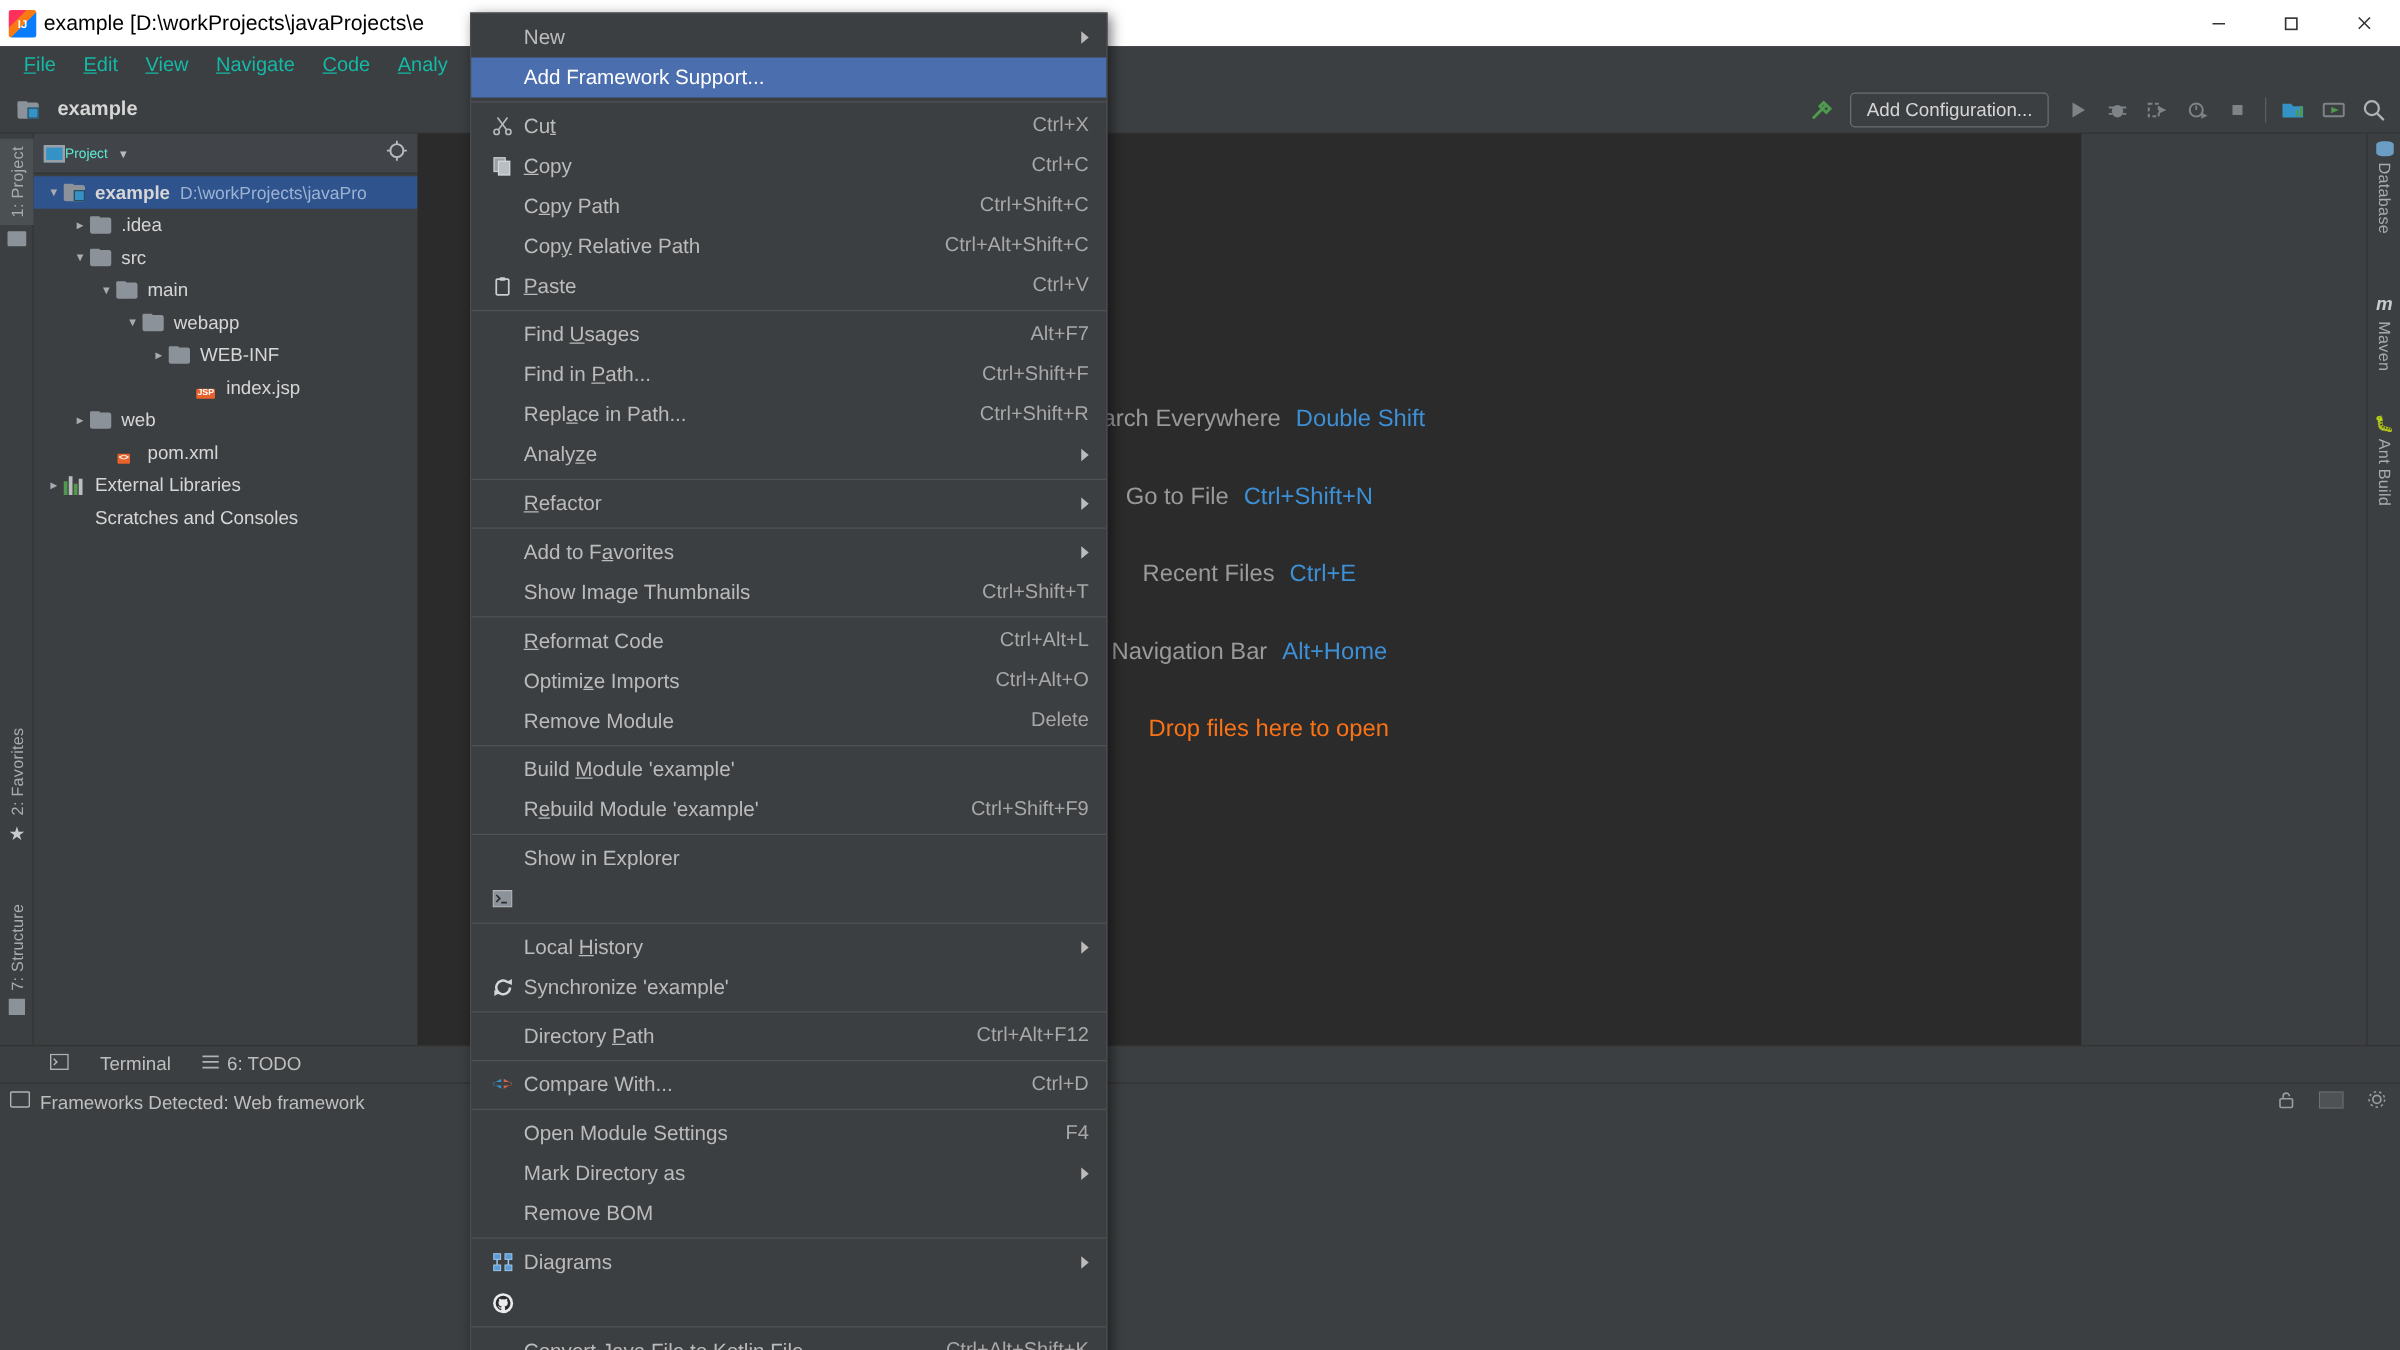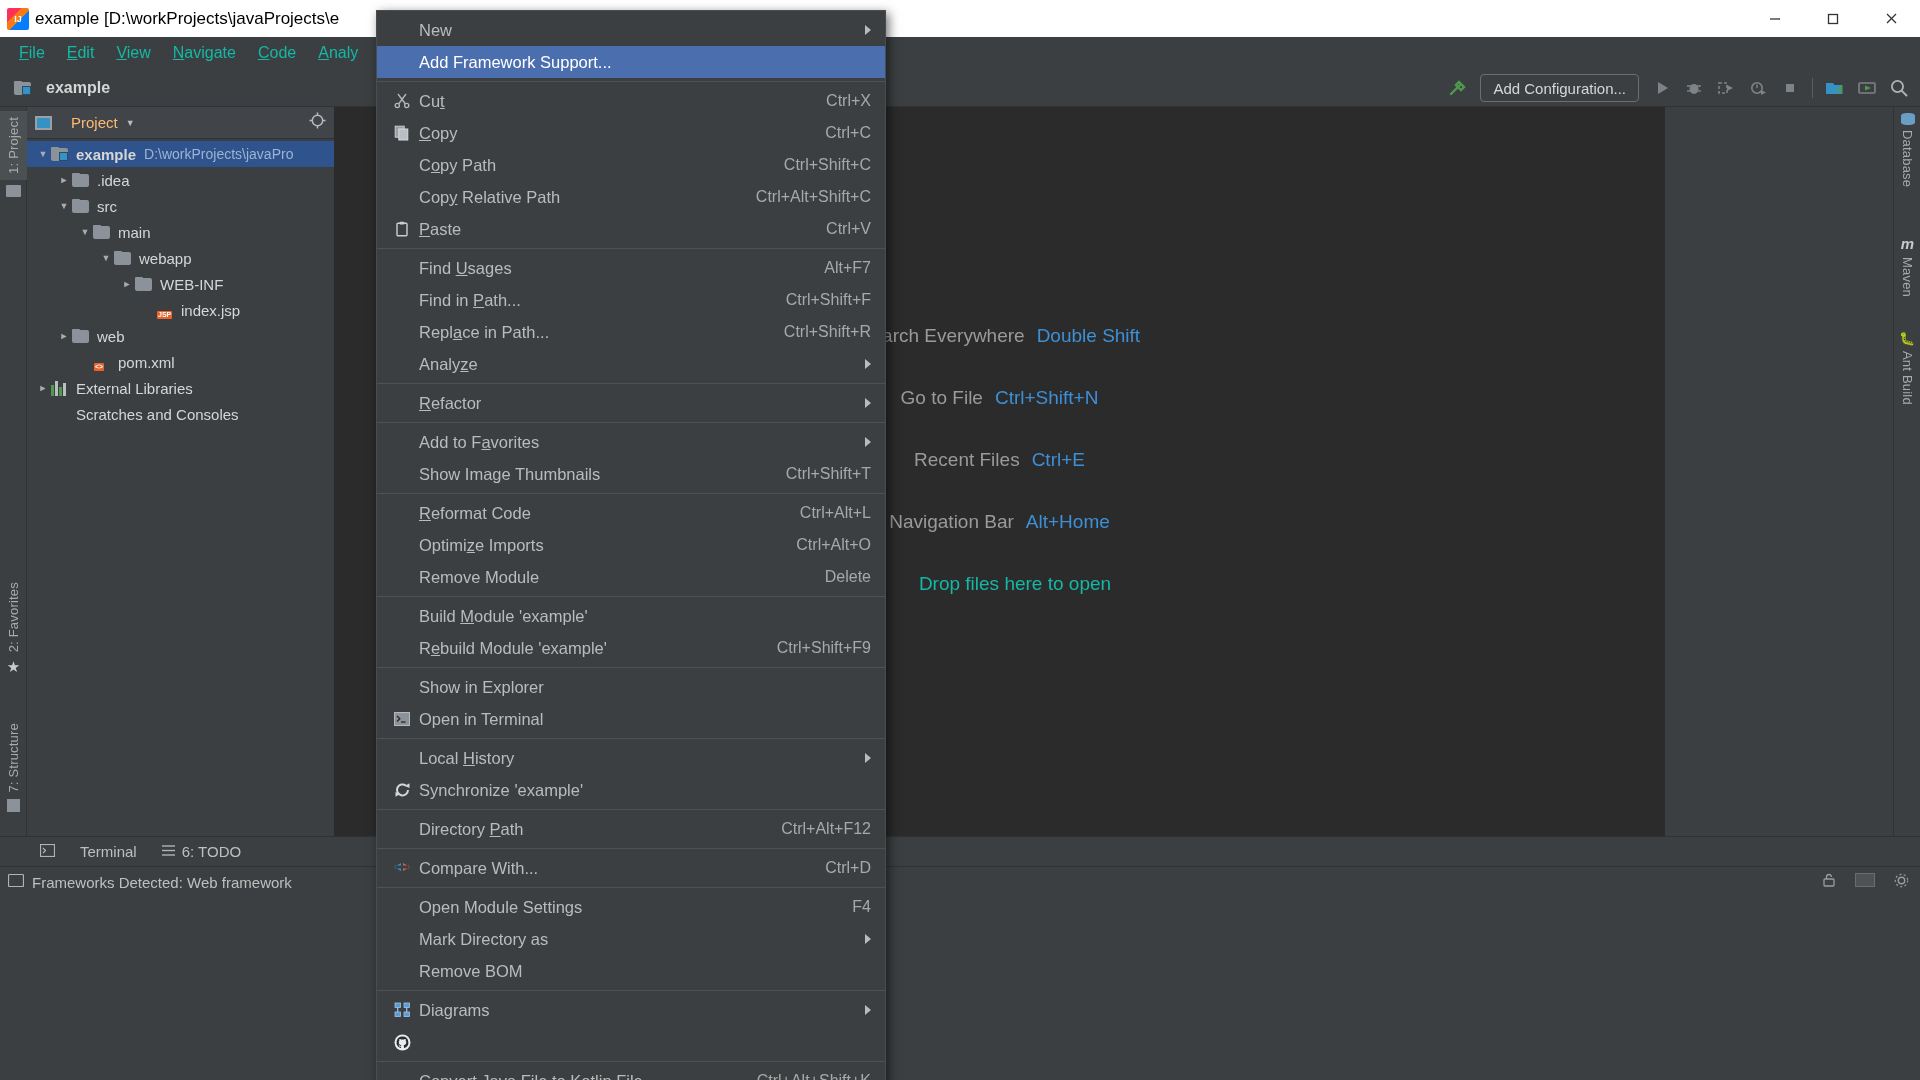--- a/index.html
+++ b/index.html
@@ -90,21 +90,21 @@
 
   
   .project-panel {
     position:absolute; left:27px; top:107px; width:307px; height:729px;
     background:#3c3f41;
   }
   .panel-header {
     height:32px; background:#41454a; display:flex; align-items:center;
     padding:0 8px; border-bottom:1px solid #323232;
   }
-  .panel-header .ph-title { font-size:15px; color:#fdba74; margin-left:19px; }
+  .panel-header .ph-title { font-size:11px; color:#5eead4; margin-left:0; }
   .panel-header .ph-caret { margin-left:8px; color:#bbb; font-size:9px; }
   .panel-header .ph-spacer { flex:1; }
   .tree { padding-top:2px; font-size:15px; color:#d6d6d6; }
   .tree-row {
     height:26px; display:flex; align-items:center; white-space:nowrap;
     padding-right:4px;
   }
   .tree-row.selected { background:#2f538d; }
   .tw { width:16px; display:flex; align-items:center; justify-content:center;
         color:#a9acae; font-size:9px; flex:none;}
@@ -151,21 +151,21 @@
   }
   .hints {
     position:absolute; left:0; top:0; width:100%;
     padding-top:218px;
     display:flex; flex-direction:column; align-items:center;
   }
   .hint-row {
     font-size:19px; color:#9a9a9a; margin-bottom:40px; white-space:nowrap;
   }
   .hint-row .key { color:#3d8fd6; margin-left:12px; }
-  .hint-row.last { color:#14b8a6;margin-left:31px; }
+  .hint-row.last { color:#f97316;margin-left:31px; }
 
   
   .toolwin-bar {
     position:absolute; left:0; top:836px; width:1920px; height:30px;
     background:#3c3f41; display:flex; align-items:center;
     border-top:1px solid #323232;
   }
   .tw-btn {
     display:flex; align-items:center; gap:6px; font-size:15px;
     color:#bfbfbf; padding:0 12px; height:30px;
@@ -571,21 +571,20 @@
         <span class="ctx-label">Show in Explorer</span>
       </div>
       <div class="ctx-item">
         <span class="ctx-icon">
           <svg width="16" height="14" viewBox="0 0 16 14">
             <rect x="0.5" y="0.5" width="15" height="13" fill="#8b9299" stroke="#b6b9bb" stroke-width="1"></rect>
             <path d="M3 4 L5.8 6.8 L3 9.6" stroke="#2b2b2b" stroke-width="1.4" fill="none"></path>
             <line x1="7" y1="10" x2="11.5" y2="10" stroke="#2b2b2b" stroke-width="1.4"></line>
           </svg>
         </span>
-        <span class="ctx-label">Open in Terminal</span>
       </div>
       <div class="ctx-sep"></div>
       <div class="ctx-item">
         <span class="ctx-icon"></span>
         <span class="ctx-label">Local <u>H</u>istory</span>
         <span class="ctx-arrow"></span>
       </div>
       <div class="ctx-item">
         <span class="ctx-icon">
           <svg width="17" height="16" viewBox="0 0 17 16">

